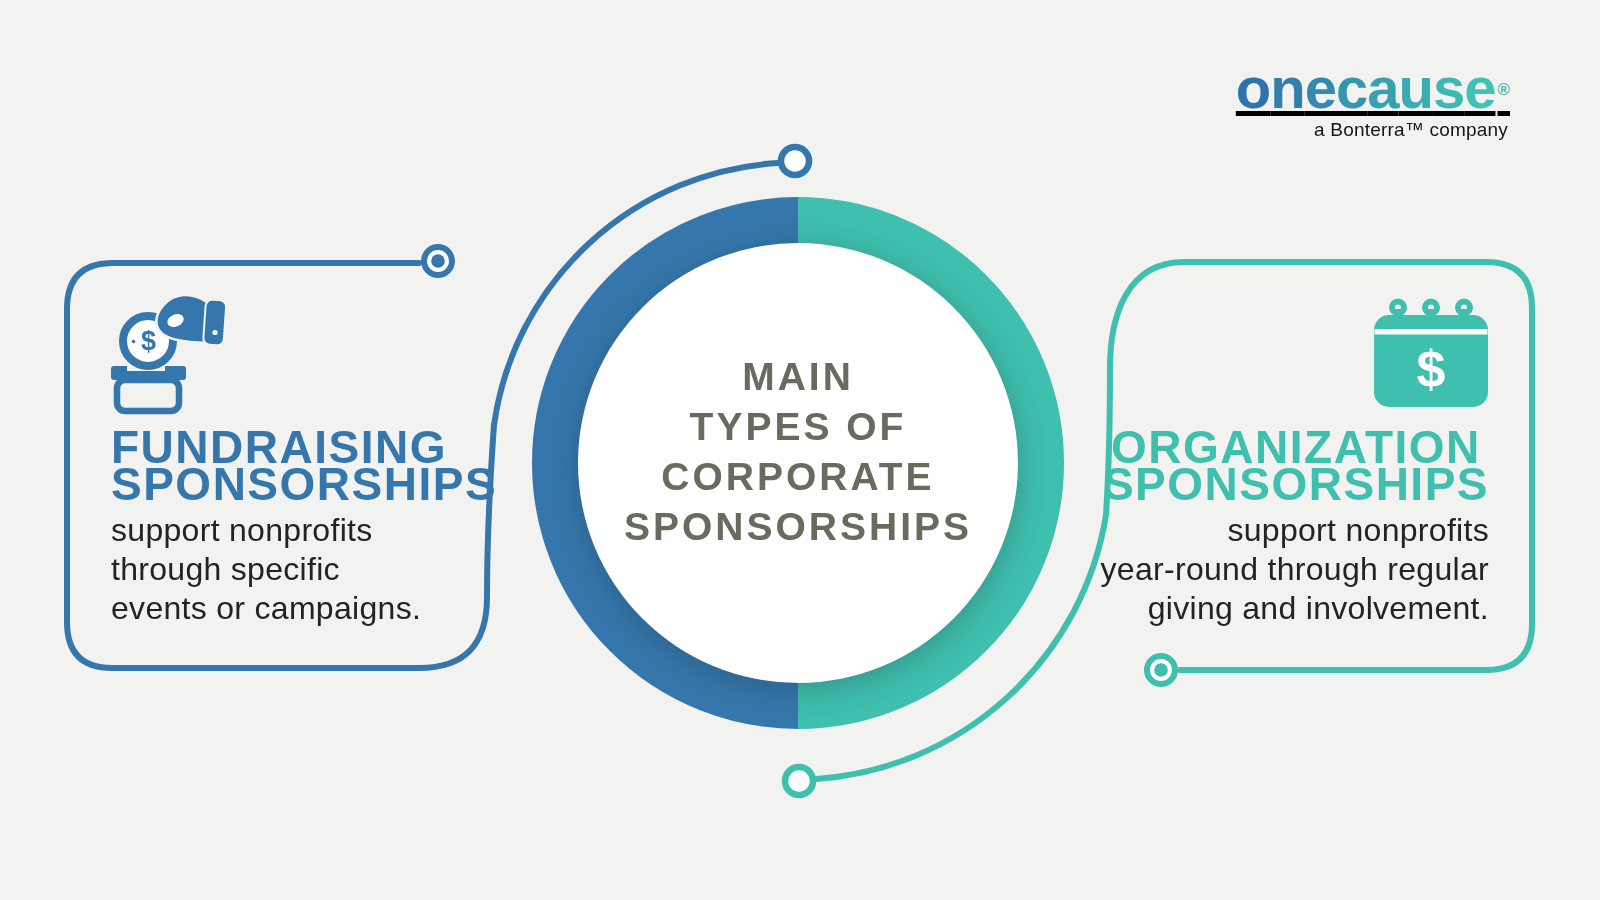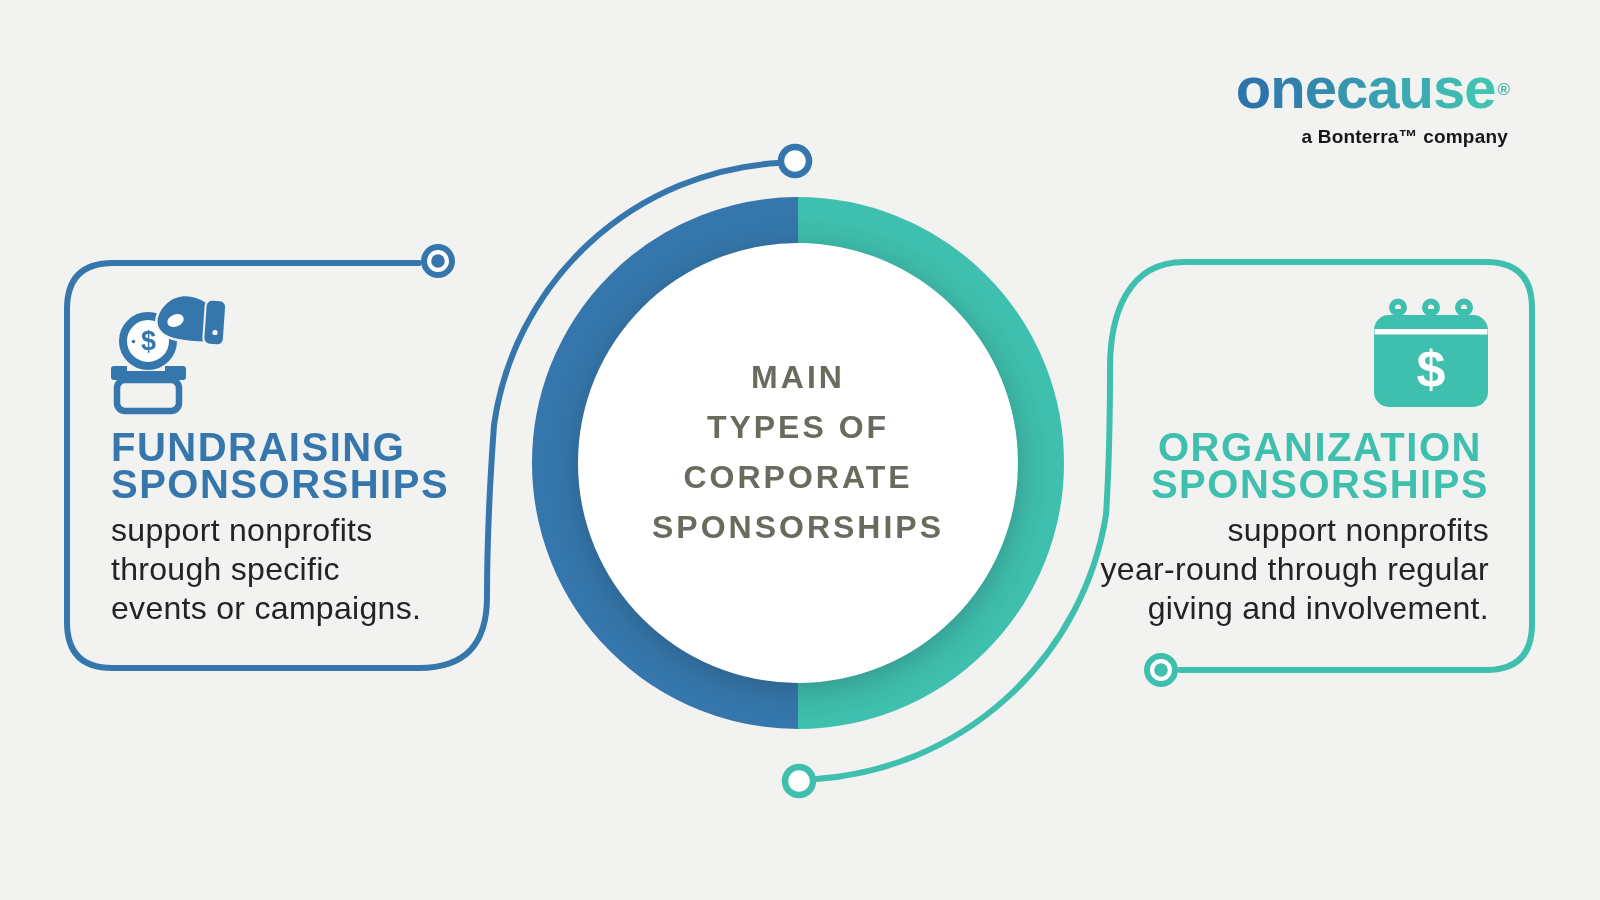--- a/index.html
+++ b/index.html
@@ -11,55 +11,56 @@
   .layer-svg { position:absolute; left:0; top:0; z-index:1; }
 
   
   .inner-disc {
     position:absolute; left:578px; top:243px; width:440px; height:440px;
     border-radius:50%; background:#ffffff; z-index:2;
     box-shadow: 0 6px 30px rgba(25,45,55,0.30);
   }
   .center-title {
     position:absolute; left:568px; top:352px; width:460px; z-index:3;
-    font-size:32px; line-height:50px; font-weight:bold; letter-spacing:3px;
+    font-size:39px; line-height:50px; font-weight:bold; letter-spacing:3px;
     color: var(--center-text, #6b6a5e); text-align:center; white-space:pre-line;
   }
 
   
   .card-title {
-    position:absolute; z-index:3; font-weight:bold; font-size:40px;
+    position:absolute; z-index:3; font-weight:bold; font-size:46px;
     line-height:37px; letter-spacing:1.5px; white-space:pre-line;
   }
   .card-body {
     position:absolute; z-index:3; font-size:32px; line-height:39px;
     letter-spacing:0.3px; color: var(--body-text, #232323); white-space:pre-line;
   }
   .left-title  { left:111px; top:429px; color: var(--blue, #3577ac); }
   .left-body   { left:111px; top:511px; }
   .right-title { right:111px; top:429px; color: var(--teal, #3fbfad); text-align:center; }
   .right-body  { right:111px; top:511px; text-align:right; }
 
   .card-icon { position:absolute; z-index:3; }
   .icon-left  { left:100px;  top:281px; }
   .icon-right { right:105px; top:296px; }
 
   
   .logo { position:absolute; top:60px; right:92px; z-index:3; text-align:right; }
   .brand {
     font-size:58px; font-weight:bold; letter-spacing:-1px; line-height:56px;
     white-space:nowrap;
+    text-decoration:underline;
   }
   .brand .reg {
     font-size:17px; font-weight:bold; letter-spacing:0;
     color: var(--registered-mark, #4ab5ae);
     vertical-align: top; position:relative; top:2px; left:2px;
   }
   .tagline {
-    margin-top:10px; font-size:19px; font-weight:bold; letter-spacing:0.2px;
+    margin-top:3px; font-size:19px; font-weight:normal; letter-spacing:0.2px;
     color: var(--logo-tagline, #161616);
   }
 
   
   .stroke-blue { stroke: var(--blue, #3577ac); fill:none; }
   .stroke-teal { stroke: var(--teal, #3fbfad); fill:none; }
   .fill-blue   { fill: var(--blue, #3577ac); }
   .fill-teal   { fill: var(--teal, #3fbfad); }
   .fill-bg     { fill: var(--background, #f2f2f0); }
   .node-open   { fill:#ffffff; stroke-width:6.5; }

